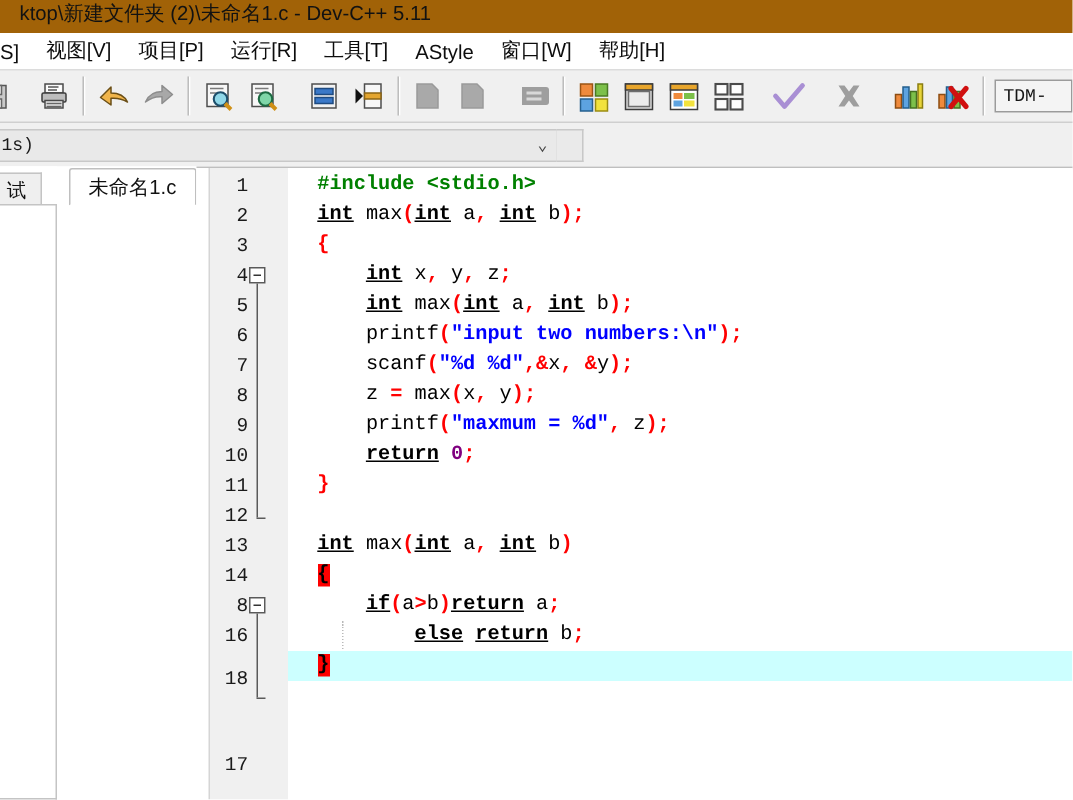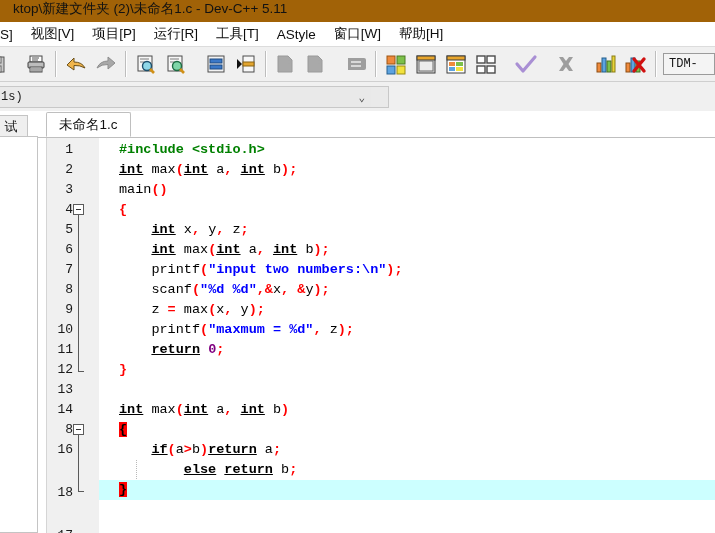--- a/index.html
+++ b/index.html
@@ -97,21 +97,21 @@
     font-size:13px;color:#111;box-sizing:border-box;
     margin-left:-6px;padding:0 4px;
   }
   .lp-body{
     flex:1 1 auto;background:#ffffff;
     border:1px solid #c4c4c4;border-top:1px solid #c4c4c4;
     border-left:none;margin-top:-1px;box-sizing:border-box;
   }
 
   
-  .editorwrap{flex:1 1 auto;display:flex;flex-direction:column;min-width:0;}
+  .editorwrap{flex:1 1 auto;display:flex;flex-direction:row;min-width:0;}
   .ed-tabstrip{
     height:26px;background:#ffffff;display:flex;align-items:flex-end;
     padding-left:8px;box-sizing:border-box;
   }
   .ed-tab{
     height:25px;background:#ffffff;
     border:1px solid #bfbfbf;border-bottom:1px solid #ffffff;
     display:flex;align-items:center;padding:0 12px;
     font-size:13.5px;color:#111;box-sizing:border-box;
     border-top-left-radius:2px;border-top-right-radius:2px;
@@ -421,26 +421,25 @@
             <div class="gnum" style="top: 142px;">8</div>
             <div class="gnum" style="top: 162px;">9</div>
             <div class="gnum" style="top: 182px;">10</div>
             <div class="gnum" style="top: 202px;">11</div>
             <div class="gnum" style="top: 222px;">12</div>
             <div class="gnum" style="top: 242px;">13</div>
             <div class="gnum" style="top: 262px;">14</div>
             <div class="gnum" style="top: 282px;">8</div>
             <div class="gnum" style="top: 302px;">16</div>
             <div class="gnum" style="top: 340px; margin-top: 48px;">17</div>
-            <div class="gnum" style="top: 345px;">18</div>
+            <div class="gnum" style="top: 331px;">18</div>
           </div>
         <div class="codearea" id="codearea" style="padding-top: 2px;">
             <div class="cline"><span class="t-pre">#include &lt;stdio.h&gt;</span></div>
             <div class="cline"><span class="t-kw">int</span><span class="t-id"> max</span><span class="t-punc">(</span><span class="t-kw">int</span><span class="t-id"> a</span><span class="t-punc">,</span><span class="t-id"> </span><span class="t-kw">int</span><span class="t-id"> b</span><span class="t-punc">);</span></div>
-            <div class="cline"><span class="t-id">main</span><span class="t-punc">()</span></div>
             <div class="cline"><span class="t-punc">{</span></div>
             <div class="cline">    <span class="t-kw">int</span><span class="t-id"> x</span><span class="t-punc">,</span><span class="t-id"> y</span><span class="t-punc">,</span><span class="t-id"> z</span><span class="t-punc">;</span></div>
             <div class="cline">    <span class="t-kw">int</span><span class="t-id"> max</span><span class="t-punc">(</span><span class="t-kw">int</span><span class="t-id"> a</span><span class="t-punc">,</span><span class="t-id"> </span><span class="t-kw">int</span><span class="t-id"> b</span><span class="t-punc">);</span></div>
             <div class="cline">    <span class="t-id">printf</span><span class="t-punc">(</span><span class="t-str">"input two numbers:\n"</span><span class="t-punc">);</span></div>
             <div class="cline">    <span class="t-id">scanf</span><span class="t-punc">(</span><span class="t-str">"%d %d"</span><span class="t-punc">,</span><span class="t-op">&amp;</span><span class="t-id">x</span><span class="t-punc">,</span><span class="t-id"> </span><span class="t-op">&amp;</span><span class="t-id">y</span><span class="t-punc">);</span></div>
             <div class="cline">    <span class="t-id">z </span><span class="t-op">=</span><span class="t-id"> max</span><span class="t-punc">(</span><span class="t-id">x</span><span class="t-punc">,</span><span class="t-id"> y</span><span class="t-punc">);</span></div>
             <div class="cline">    <span class="t-id">printf</span><span class="t-punc">(</span><span class="t-str">"maxmum = %d"</span><span class="t-punc">,</span><span class="t-id"> z</span><span class="t-punc">);</span></div>
             <div class="cline">    <span class="t-kw">return</span><span class="t-id"> </span><span class="t-num">0</span><span class="t-punc">;</span></div>
             <div class="cline"><span class="t-punc">}</span></div>
             <div class="cline"></div>

